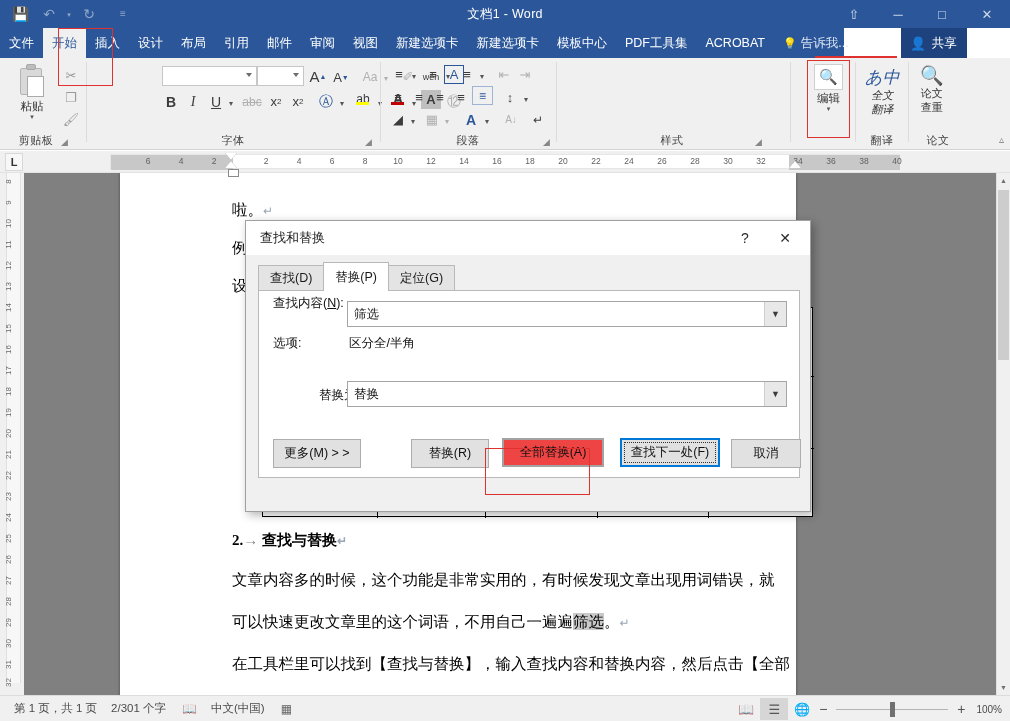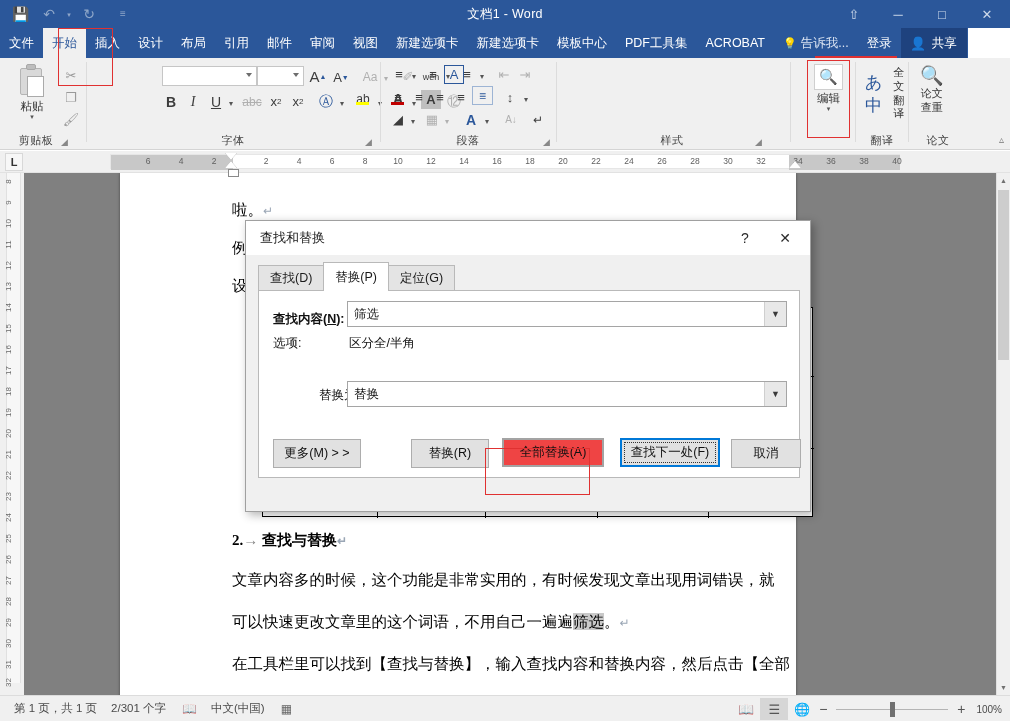--- a/index.html
+++ b/index.html
@@ -30,21 +30,21 @@
   }
   .winbtns { position:absolute; right:0; top:0; height:28px; display:flex; }
   .winbtn {
     width:44px; height:28px; display:flex; align-items:center; justify-content:center;
     color:#cdd9ea; font-size:13px;
   }
   .winbtn.close { width:46px; }
 
   
   .tabbar {
-    position:absolute; left:0; top:28px; width:968px; height:30px;
+    position:absolute; left:0; top:28px; width:844px; height:30px;
     background:#2b579a; display:flex; align-items:flex-start;
   }
   .tab {
     height:30px; padding:0 9px; display:flex; align-items:center;
     color:#ffffff; font-size:12.5px; white-space:nowrap;
   }
   .tab.active { background:#f0f0f0; color:#2b579a; position:relative; }
   .tab.tellme { color:#dbe4f2; gap:4px; }
   .tab.share { background:#1e427e; padding:0 10px; gap:5px; }
   .bulb { font-size:11px; }
@@ -458,21 +458,21 @@
       <div class="group-label">样式</div>
       <div class="dlg-launcher" style="right:24px;">◢</div>
     </div>
     <div class="group-sep" style="left:790px;"></div>
 
     <div class="group" style="left:800px; width:58px;"></div>
 
     <div class="group-sep" style="left:855px;"></div>
 
     <div class="group" style="left:857px; width:50px;">
-      <div style="position:absolute; left:8px; top:8px; display:flex; flex-direction:row; align-items:center;">
+      <div style="position:absolute; left:8px; top:8px; display:flex; flex-direction:column; align-items:center;font-style:italic;">
         <div style="font-size:17px; color:#2b579a;">あ<span style="color:#2b579a;">中</span></div>
         <div style="font-size:11px; color:#333; line-height:1.25; text-align:center;">
           <span>全文</span><br>
           <span>翻译</span>
         </div>
       </div>
       <div class="group-label">翻译</div>
     </div>
     <div class="group-sep" style="left:908px;"></div>
 
@@ -609,21 +609,21 @@
       <div class="dlg-close">✕</div>
     </div>
 
     <div class="dtabs">
       <div class="dtab">查找(D)</div>
       <div class="dtab active">替换(P)</div>
       <div class="dtab">定位(G)</div>
     </div>
 
     <div class="dpanel">
-      <div class="dlabel" style="left:14px; top:20px;font-weight:bold;">
+      <div class="dlabel" style="left:14px; top:4px;">
         查找内容(<span class="u">N</span>):
       </div>
       <div class="dcombo" style="left:88px; top:10px; width:440px;">
         <span class="dcombo-val">筛选</span>
         <span class="dcombo-arrow">▼</span>
       </div>
 
       <div class="dlabel" style="left:14px; top:44px;">选项:</div>
       <div class="dlabel" style="left:90px; top:44px;">区分全/半角</div>
 

